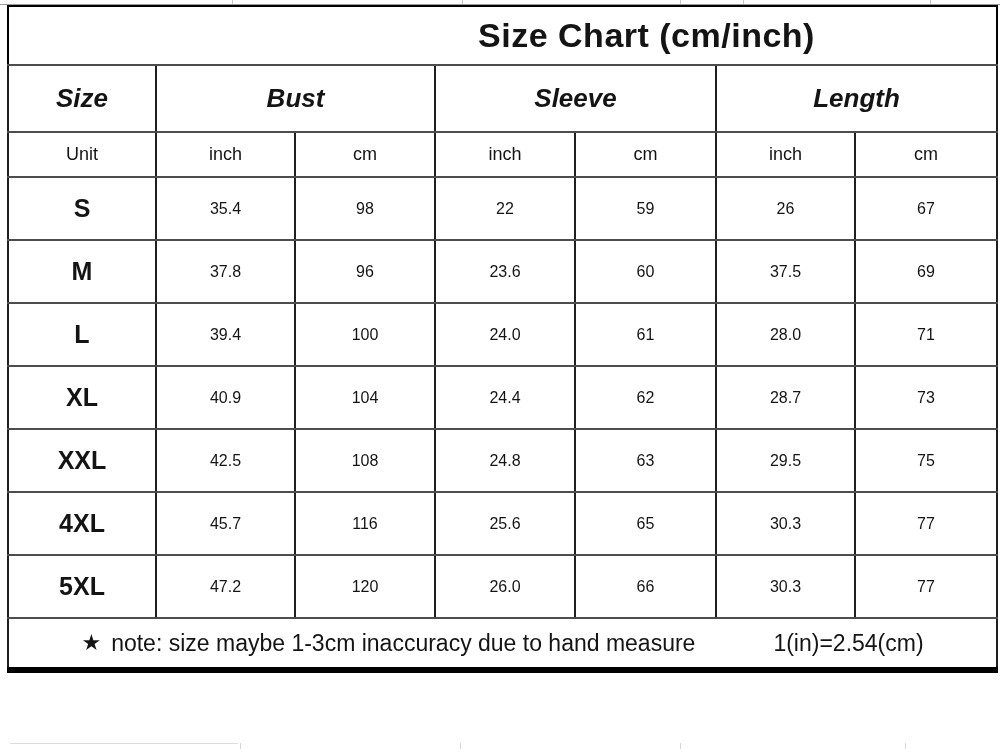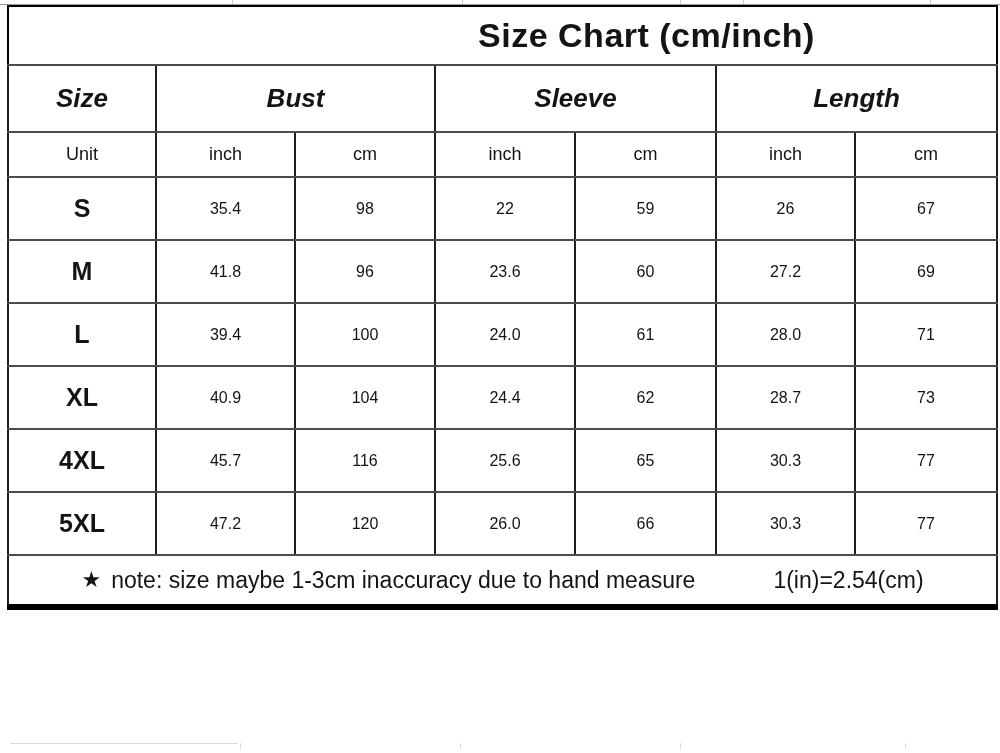--- a/index.html
+++ b/index.html
@@ -174,44 +174,53 @@
         <td class="size-cell">S</td>
         <td>35.4</td>
         <td>98</td>
         <td>22</td>
         <td>59</td>
         <td>26</td>
         <td>67</td>
       </tr>
       <tr class="data-row">
         <td class="size-cell">M</td>
-        <td>41.8</td>
+        <td>37.8</td>
         <td>96</td>
         <td>23.6</td>
         <td>60</td>
-        <td>27.2</td>
+        <td>37.5</td>
         <td>69</td>
       </tr>
       <tr class="data-row">
         <td class="size-cell">L</td>
         <td>39.4</td>
         <td>100</td>
         <td>24.0</td>
         <td>61</td>
         <td>28.0</td>
         <td>71</td>
       </tr>
       <tr class="data-row">
         <td class="size-cell">XL</td>
         <td>40.9</td>
         <td>104</td>
         <td>24.4</td>
         <td>62</td>
         <td>28.7</td>
         <td>73</td>
+      </tr>
+      <tr class="data-row">
+        <td class="size-cell">XXL</td>
+        <td>42.5</td>
+        <td>108</td>
+        <td>24.8</td>
+        <td>63</td>
+        <td>29.5</td>
+        <td>75</td>
       </tr>
       <tr class="data-row">
         <td class="size-cell">4XL</td>
         <td>45.7</td>
         <td>116</td>
         <td>25.6</td>
         <td>65</td>
         <td>30.3</td>
         <td>77</td>
       </tr>

